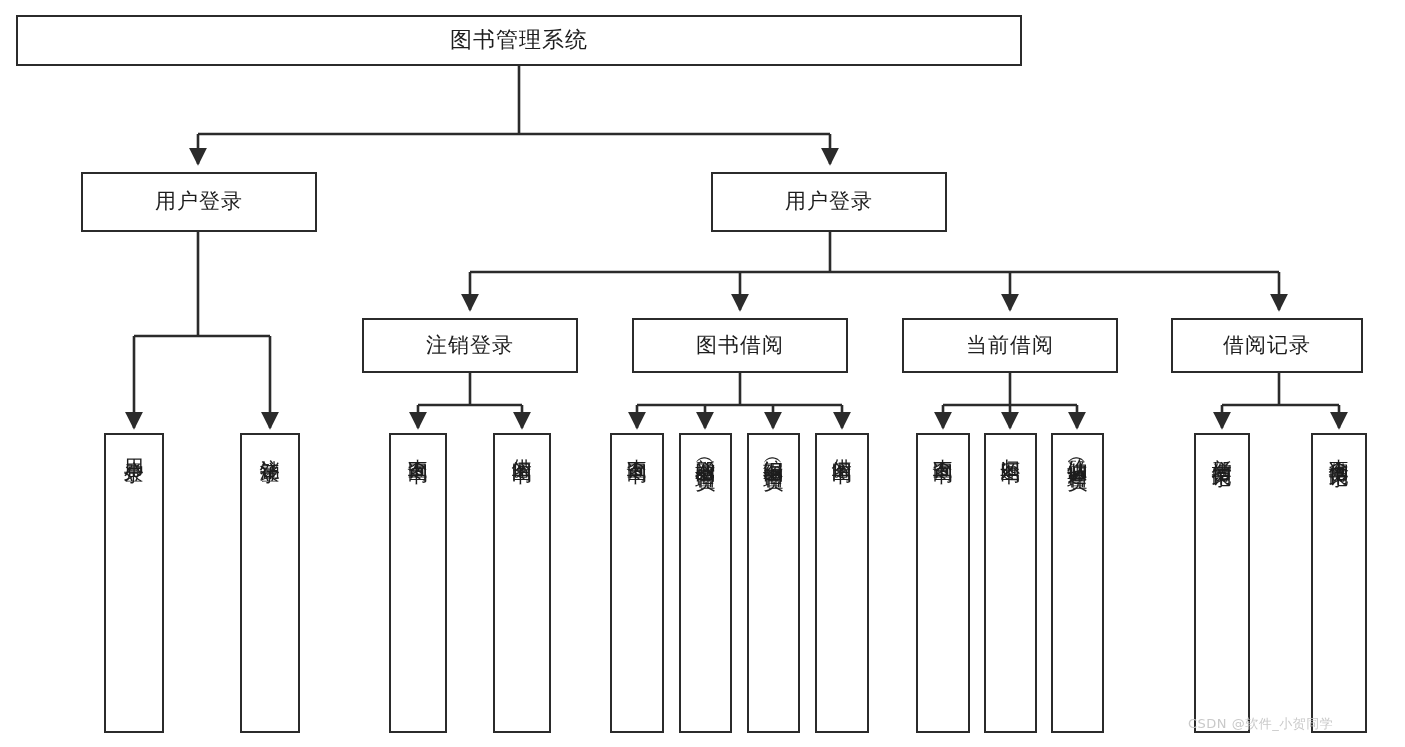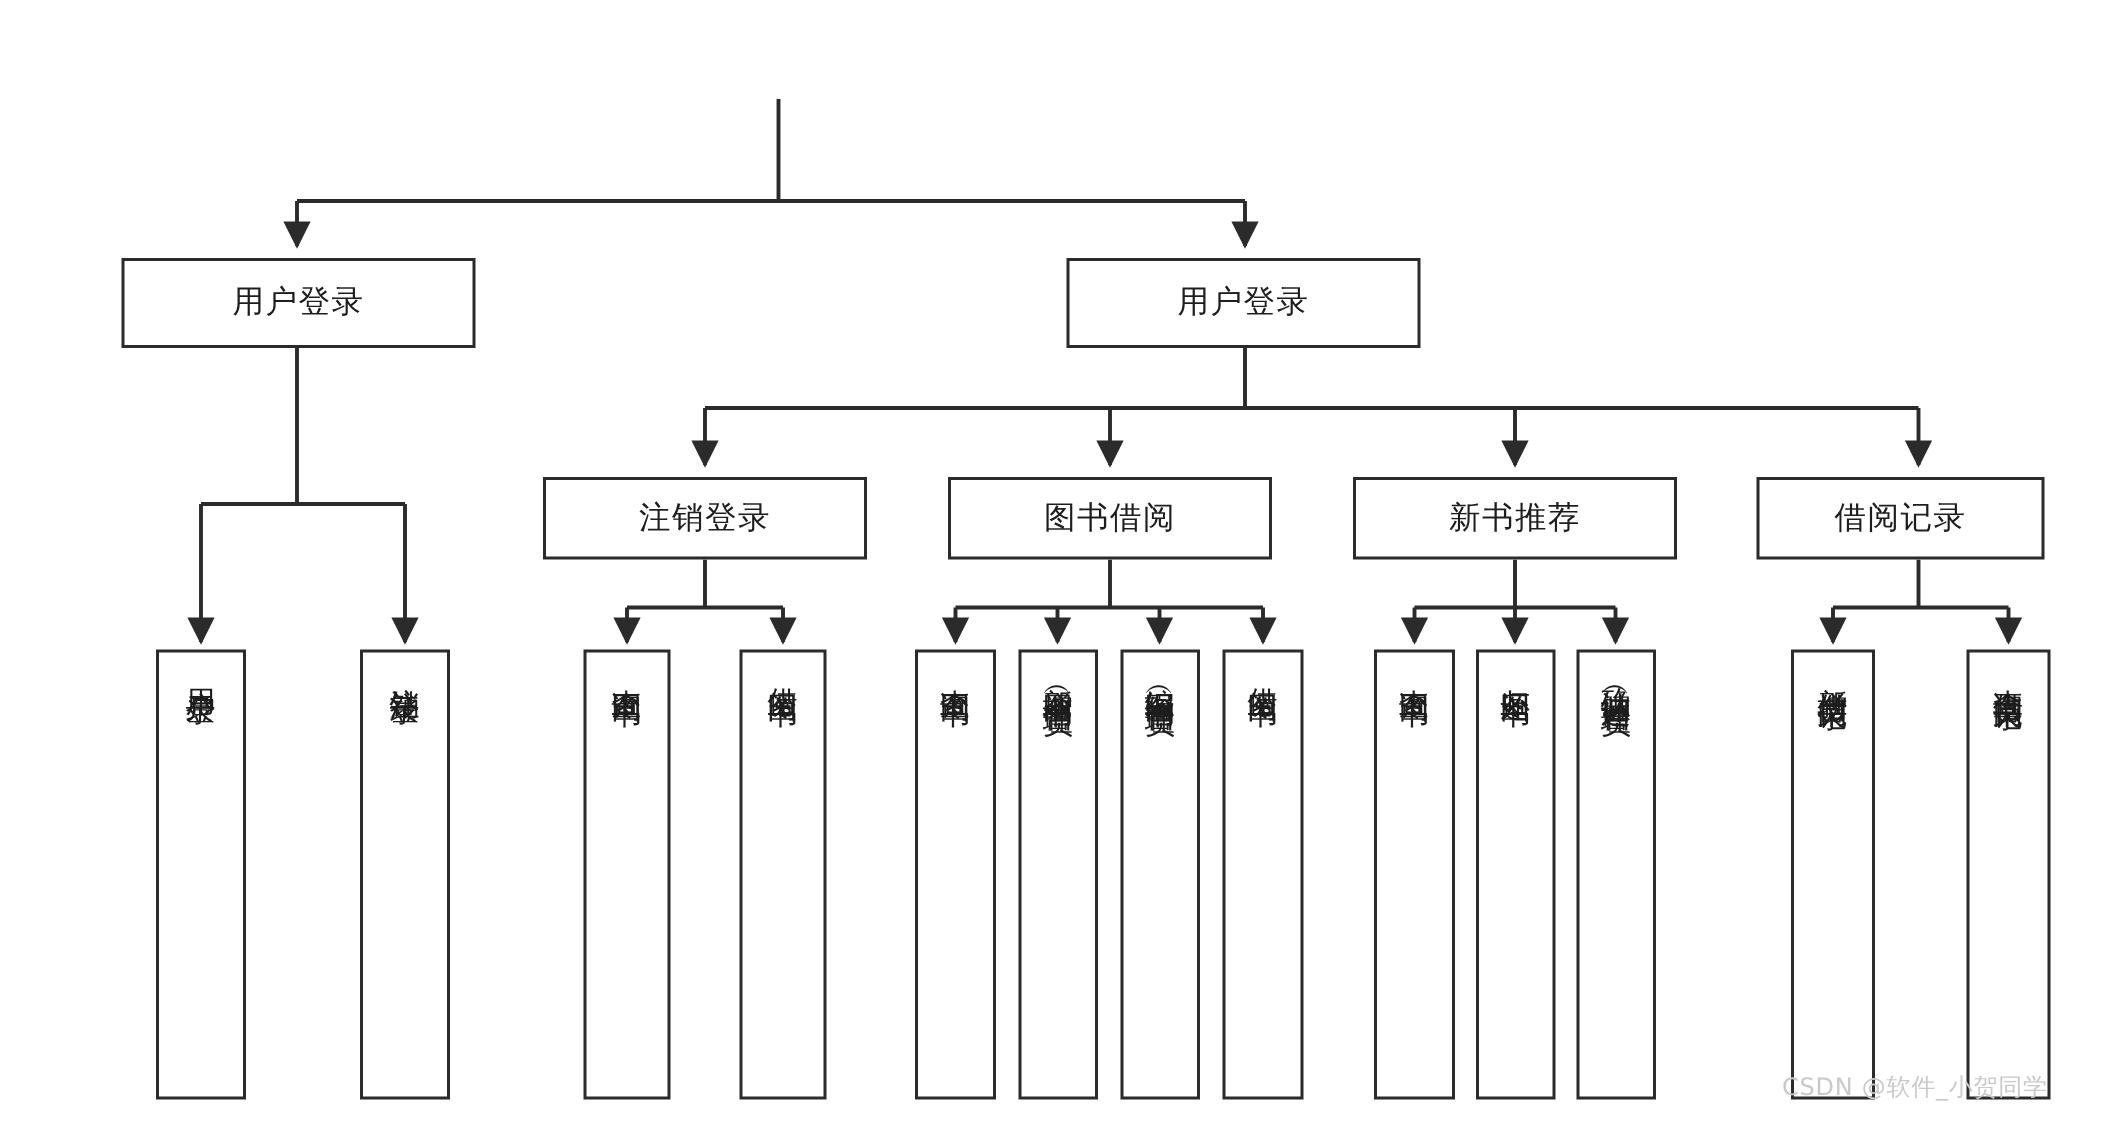--- a/index.html
+++ b/index.html
@@ -50,21 +50,21 @@
     writing-mode:vertical-rl;
     text-orientation:upright;
     font-size:20px;
     line-height:1.12;
     letter-spacing:2px;
     white-space:nowrap;
     color:#1d1d1d;
   }
   .watermark{
     position:absolute;
-    font-size:16px;
+    font-size:13px;
     color:#c9c9c9;
     white-space:nowrap;
     letter-spacing:0.5px;
     user-select:none;
   }
 </style>
 </head>
 <body>
 
 <div id="canvas">
@@ -117,36 +117,39 @@
       <path d="M 1010 405 L 1010 428" marker-end="url(#arrow)"></path>
       <path d="M 1077 405 L 1077 428" marker-end="url(#arrow)"></path>
 
       <path d="M 1279 373 L 1279 405"></path>
       <path d="M 1222 405 L 1339 405"></path>
       <path d="M 1222 405 L 1222 428" marker-end="url(#arrow)"></path>
       <path d="M 1339 405 L 1339 428" marker-end="url(#arrow)"></path>
     </g>
   </svg>
 
+  <div class="node horiz root" style="left:16px;top:15px;width:1006px;height:51px;">
+    <span>图书管理系统</span>
+  </div>
 
   <div class="node horiz" style="left:81px;top:172px;width:236px;height:60px;">
     <span>用户登录</span>
   </div>
   <div class="node horiz" style="left:711px;top:172px;width:236px;height:60px;">
     <span>用户登录</span>
   </div>
 
   <div class="node horiz" style="left:362px;top:318px;width:216px;height:55px;">
     <span>注销登录</span>
   </div>
   <div class="node horiz" style="left:632px;top:318px;width:216px;height:55px;">
     <span>图书借阅</span>
   </div>
   <div class="node horiz" style="left:902px;top:318px;width:216px;height:55px;">
-    <span>新书推荐</span>
+    <span>当前借阅</span>
   </div>
   <div class="node horiz" style="left:1171px;top:318px;width:192px;height:55px;">
     <span>借阅记录</span>
   </div>
 
   <div class="node vert" style="left:104px;top:433px;width:60px;height:300px;">
     <span class="vlabel">用户登录</span>
   </div>
   <div class="node vert" style="left:240px;top:433px;width:60px;height:300px;">
     <span class="vlabel">注销登录</span>

